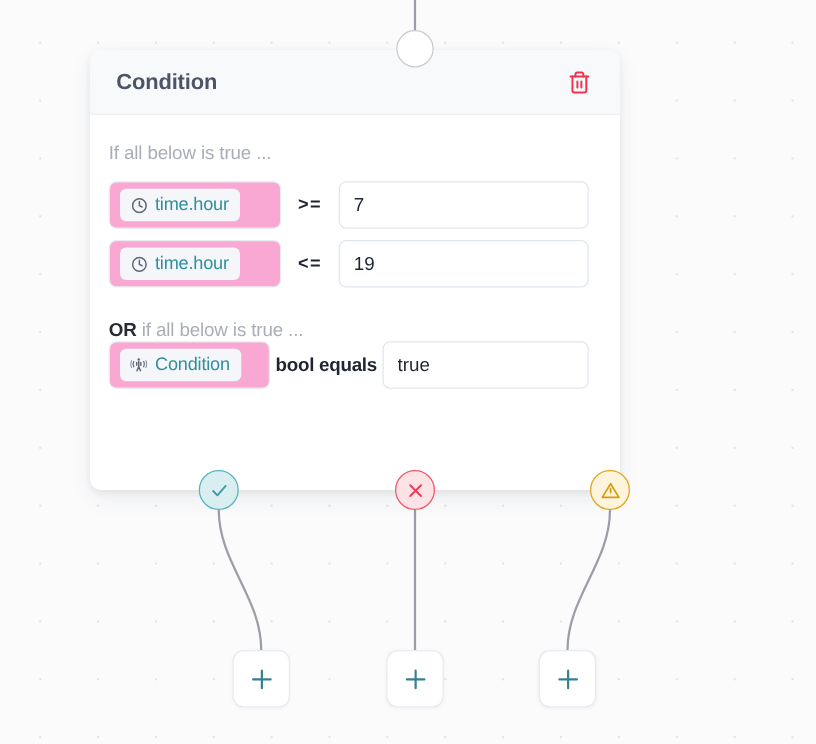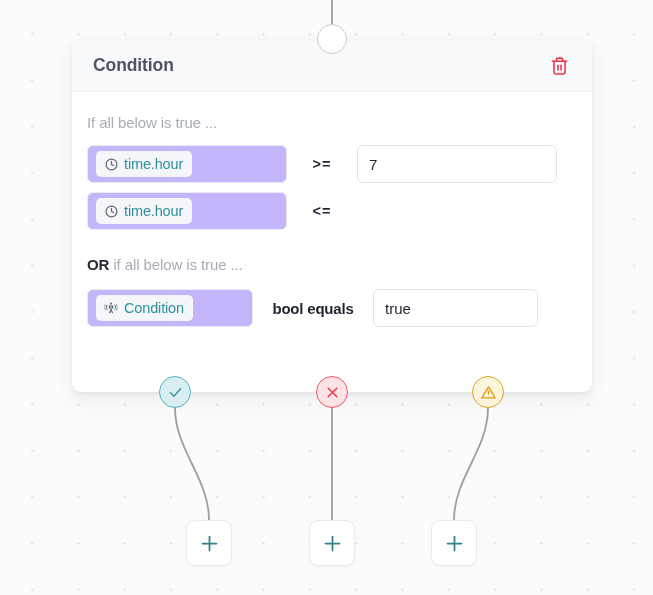--- a/index.html
+++ b/index.html
@@ -40,21 +40,21 @@
     border: 1.4px solid #c8ccd2;
     box-sizing: border-box;
     z-index: 4;
   }
 
   
   .card {
     position: absolute;
     left: 72px;
     top: 40px;
-    width: 520px;
+    width: 424px;
     height: 352px;
     background: #ffffff;
     border-radius: 9px;
     box-shadow: 0 2px 5px rgba(40,50,70,0.07), 0 7px 18px rgba(40,50,70,0.07);
     z-index: 3;
     box-sizing: border-box;
     overflow: hidden;
   }
 
   .card-header {
@@ -94,21 +94,20 @@
 
   .group-label {
     font-size: 15px;
     color: #a8adb8;
     margin-bottom: 14px;
     letter-spacing: -0.1px;
   }
 
   .group-label-or {
     font-size: 15px;
-    margin-bottom: 16px;
     margin-top: 26px;
     letter-spacing: -0.1px;
   }
   .group-label-or .or-kw {
     color: #262b36;
     font-weight: bold;
   }
   .group-label-or .or-rest {
     color: #a8adb8;
   }
@@ -118,21 +117,21 @@
     display: flex;
     align-items: center;
     margin-bottom: 9px;
   }
 
   .selector-box {
     width: 200px;
     height: 38px;
     border: 1px solid #e8ebef;
     border-radius: 6px;
-    background: #c4b5fd;
+    background: #f9a8d4;
     display: flex;
     align-items: center;
     padding: 0 8px;
     box-sizing: border-box;
     cursor: pointer;
   }
   .selector-box.wide {
     width: 166px;
   }
 
@@ -291,20 +290,21 @@
           <span class="chip-icon">
             <svg width="13" height="13" viewBox="0 0 24 24" fill="none" stroke="#5e6775" stroke-width="2.2" stroke-linecap="round" stroke-linejoin="round">
               <circle cx="12" cy="12" r="10"></circle>
               <polyline points="12 6 12 12 16 14"></polyline>
             </svg>
           </span>
           <span class="chip-label">time.hour</span>
         </span>
       </div>
       <div class="operator cmp">&lt;=</div>
+      <input class="value-input" type="text" value="19" style="">
     </div>
 
     <div class="group-label-or">
       <span class="or-kw">OR</span><span class="or-rest"> if all below is true ...</span>
     </div>
 
     <div class="cond-row">
       <div class="selector-box wide">
         <span class="chip">
           <span class="chip-icon">

